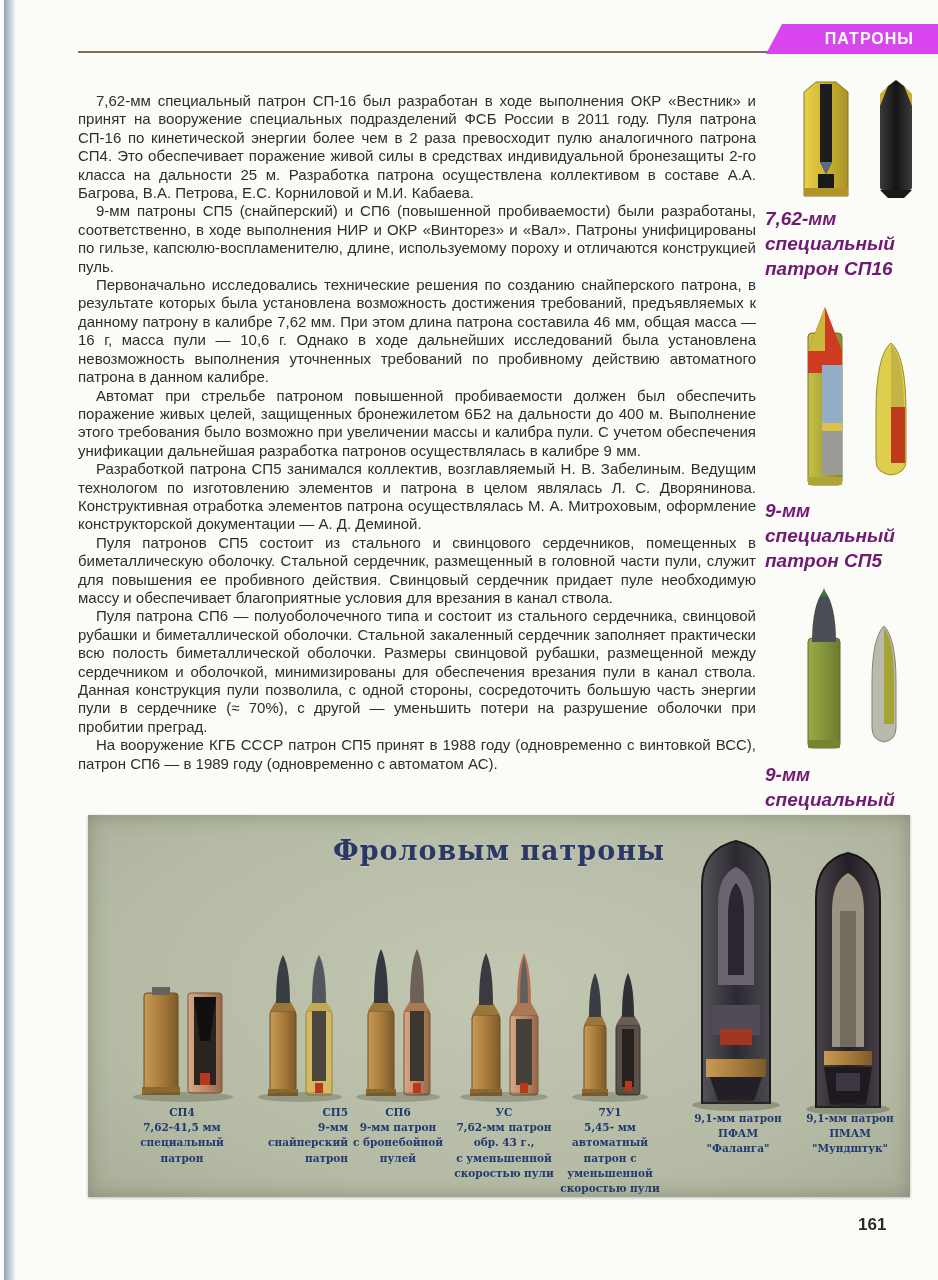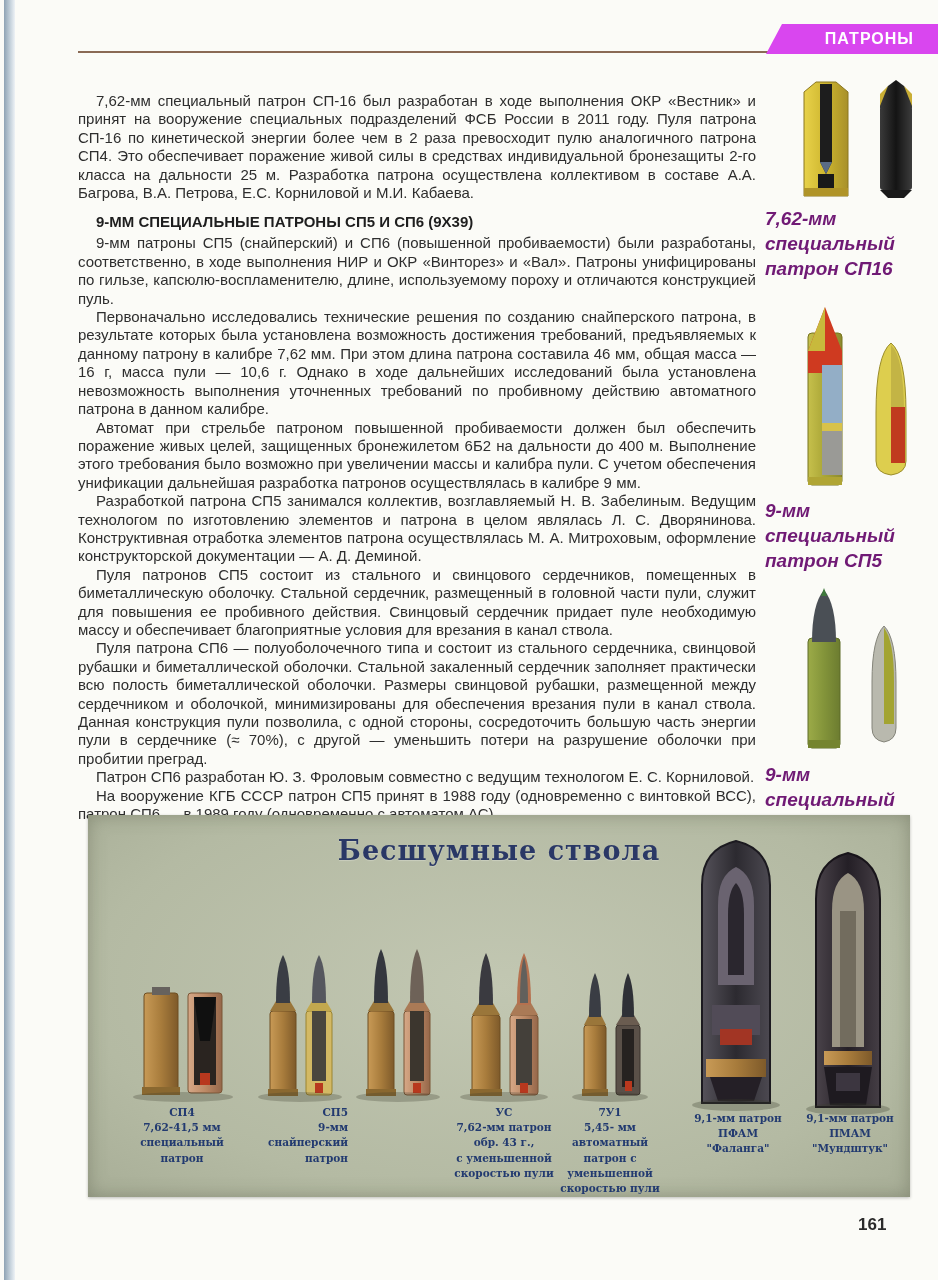--- a/index.html
+++ b/index.html
@@ -46,28 +46,26 @@
 
   <div class="scan-edge"></div>
   <div class="top-rule"></div>
 
   <div class="banner">
     <span>ПАТРОНЫ</span>
   </div>
 
   <div class="article">
     <p>7,62-мм специальный патрон СП-16 был разработан в ходе выполнения ОКР «Вестник» и принят на вооружение специальных подразделений ФСБ России в 2011 году. Пуля патрона СП-16 по кинетической энергии более чем в 2 раза превосходит пулю аналогичного патрона СП4. Это обеспечивает поражение живой силы в средствах индивидуальной бронезащиты 2-го класса на дальности 25 м. Разработка патрона осуществлена коллективом в составе А.А. Багрова, В.А. Петрова, Е.С. Корниловой и М.И. Кабаева.</p>
-    <h2>9-ММ СПЕЦИАЛЬНЫЕ ПАТРОНЫ СП5 И СП6 (9Х39)</h2>
     <p>9-мм патроны СП5 (снайперский) и СП6 (повышенной пробиваемости) были разработаны, соответственно, в ходе выполнения НИР и ОКР «Винторез» и «Вал». Патроны унифицированы по гильзе, капсюлю-воспламенителю, длине, используемому пороху и отличаются конструкцией пуль.</p>
     <p>Первоначально исследовались технические решения по созданию снайперского патрона, в результате которых была установлена возможность достижения требований, предъявляемых к данному патрону в калибре 7,62 мм. При этом длина патрона составила 46 мм, общая масса — 16 г, масса пули — 10,6 г. Однако в ходе дальнейших исследований была установлена невозможность выполнения уточненных требований по пробивному действию автоматного патрона в данном калибре.</p>
     <p>Автомат при стрельбе патроном повышенной пробиваемости должен был обеспечить поражение живых целей, защищенных бронежилетом 6Б2 на дальности до 400 м. Выполнение этого требования было возможно при увеличении массы и калибра пули. С учетом обеспечения унификации дальнейшая разработка патронов осуществлялась в калибре 9 мм.</p>
     <p>Разработкой патрона СП5 занимался коллектив, возглавляемый Н. В. Забелиным. Ведущим технологом по изготовлению элементов и патрона в целом являлась Л. С. Дворянинова. Конструктивная отработка элементов патрона осуществлялась М. А. Митроховым, оформление конструкторской документации — А. Д. Деминой.</p>
     <p>Пуля патронов СП5 состоит из стального и свинцового сердечников, помещенных в биметаллическую оболочку. Стальной сердечник, размещенный в головной части пули, служит для повышения ее пробивного действия. Свинцовый сердечник придает пуле необходимую массу и обеспечивает благоприятные условия для врезания в канал ствола.</p>
     <p>Пуля патрона СП6 — полуоболочечного типа и состоит из стального сердечника, свинцовой рубашки и биметаллической оболочки. Стальной закаленный сердечник заполняет практически всю полость биметаллической оболочки. Размеры свинцовой рубашки, размещенной между сердечником и оболочкой, минимизированы для обеспечения врезания пули в канал ствола. Данная конструкция пули позволила, с одной стороны, сосредоточить большую часть энергии пули в сердечнике (≈ 70%), с другой — уменьшить потери на разрушение оболочки при пробитии преград.</p>
-    <p>Патрон СП6 разработан Ю. З. Фроловым совместно с ведущим технологом Е. С. Корниловой.</p>
     <p>На вооружение КГБ СССР патрон СП5 принят в 1988 году (одновременно с винтовкой ВСС), патрон СП6 — в 1989 году (одновременно с автоматом АС).</p>
   </div>
 
   <svg class="sidebar-fig" style="left:792px;top:78px;" width="146" height="126" viewBox="0 0 146 126">
     <defs>
       <linearGradient id="yg" x1="0" x2="1">
           <stop offset="0" stop-color="#e8d24a"></stop>
           <stop offset=".5" stop-color="#cdb52e"></stop>
           <stop offset="1" stop-color="#a8902a"></stop>
         </linearGradient>
@@ -137,21 +135,21 @@
     </g>
     <g>
       <path d="M80 96 Q80 52 92 40 Q104 52 104 96 L104 142 Q104 154 92 156 Q80 154 80 142 Z" fill="#b9b9ae" stroke="#84847a" stroke-width="1"></path>
       <path d="M92 42 Q102 54 102 96 L102 138 L92 138 Z" fill="#a3a432"></path>
     </g>
   </svg>
   <div class="sidebar-caption" style="left:765px;top:762px;">9-мм специальный
 патрон СП6</div>
 
   <div class="photo">
-    <div class="photo-title">Бесшумные ствола</div>
+    <div class="photo-title">Фроловым патроны</div>
 
     <svg class="photo-svg" width="822" height="382" viewBox="0 0 822 382">
       <defs>
         <linearGradient id="br" x1="0" x2="1">
             <stop offset="0" stop-color="#c89a56"></stop>
             <stop offset=".5" stop-color="#a87c3c"></stop>
             <stop offset="1" stop-color="#7e5a2a"></stop>
           </linearGradient>
         <linearGradient id="brp" x1="0" x2="1">
             <stop offset="0" stop-color="#d6a887"></stop>
@@ -258,20 +256,24 @@
     </svg>
 
     <div class="photo-label" style="left:94px;top:290px;">СП4
 7,62-41,5 мм
 специальный
 патрон</div>
     <div class="photo-label" style="left:196px;top:290px;text-align:right;">СП5
 9-мм
 снайперский
 патрон</div>
+    <div class="photo-label" style="left:310px;top:290px;">СП6
+9-мм патрон
+с бронебойной
+пулей</div>
     <div class="photo-label" style="left:416px;top:290px;text-align:center;">УС
 7,62-мм патрон
 обр. 43 г.,
 с уменьшенной
 скоростью пули</div>
     <div class="photo-label" style="left:522px;top:290px;">7У1
 5,45- мм
 автоматный
 патрон с
 уменьшенной

